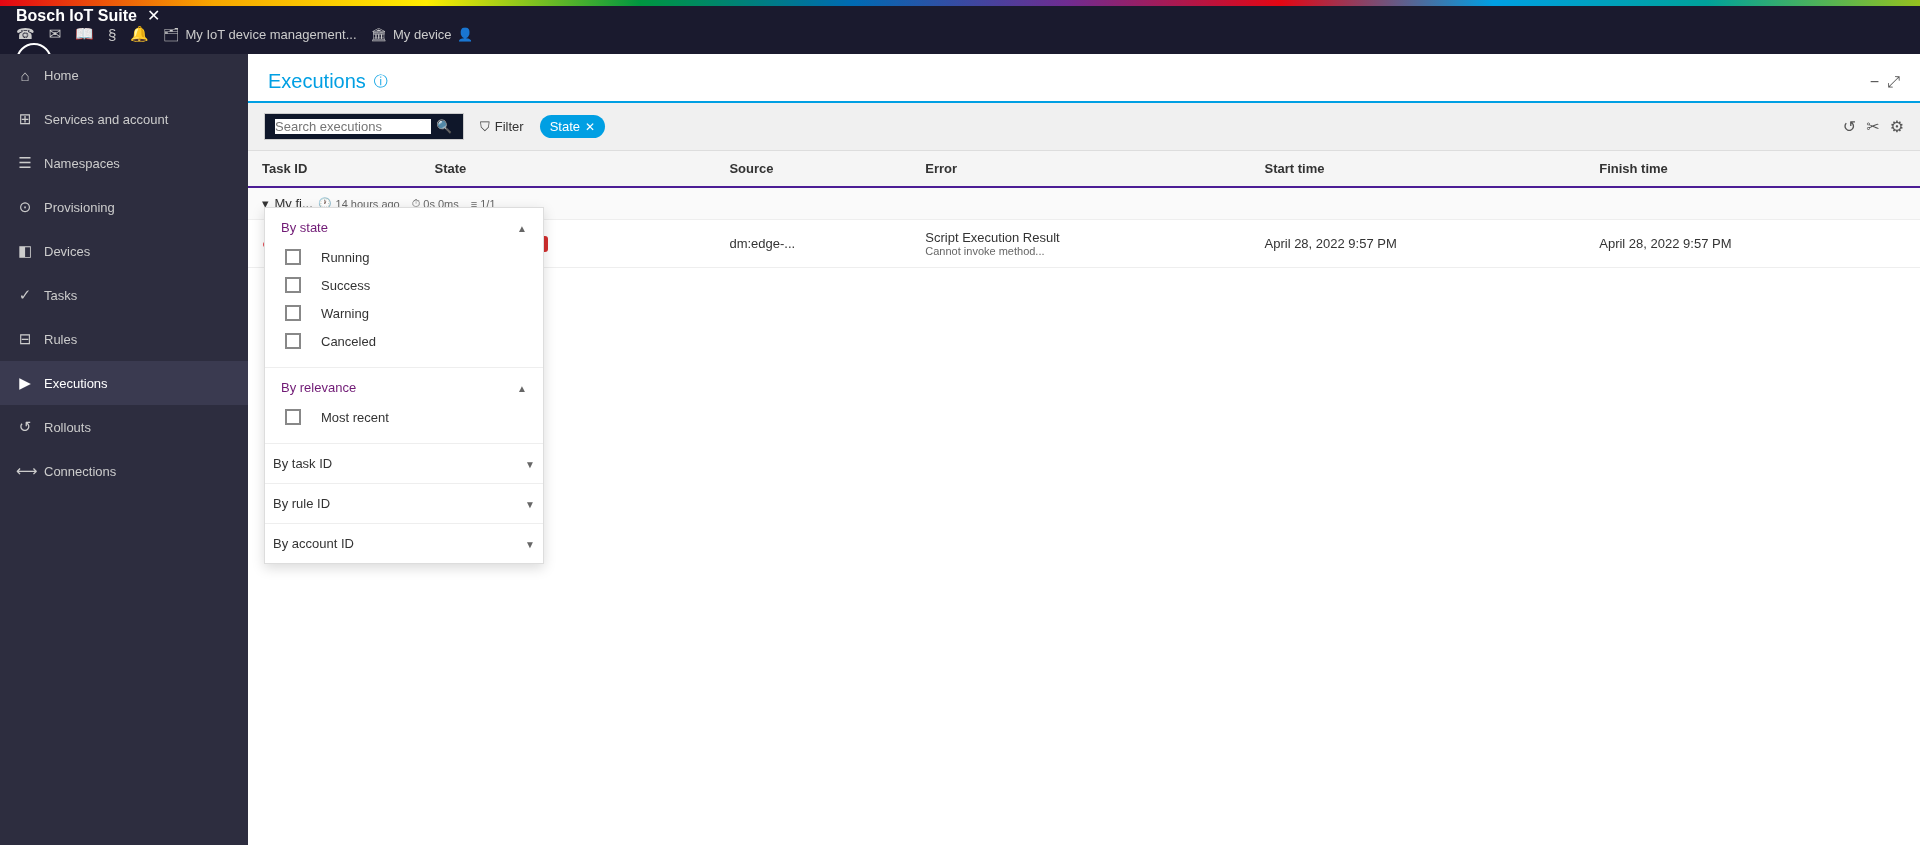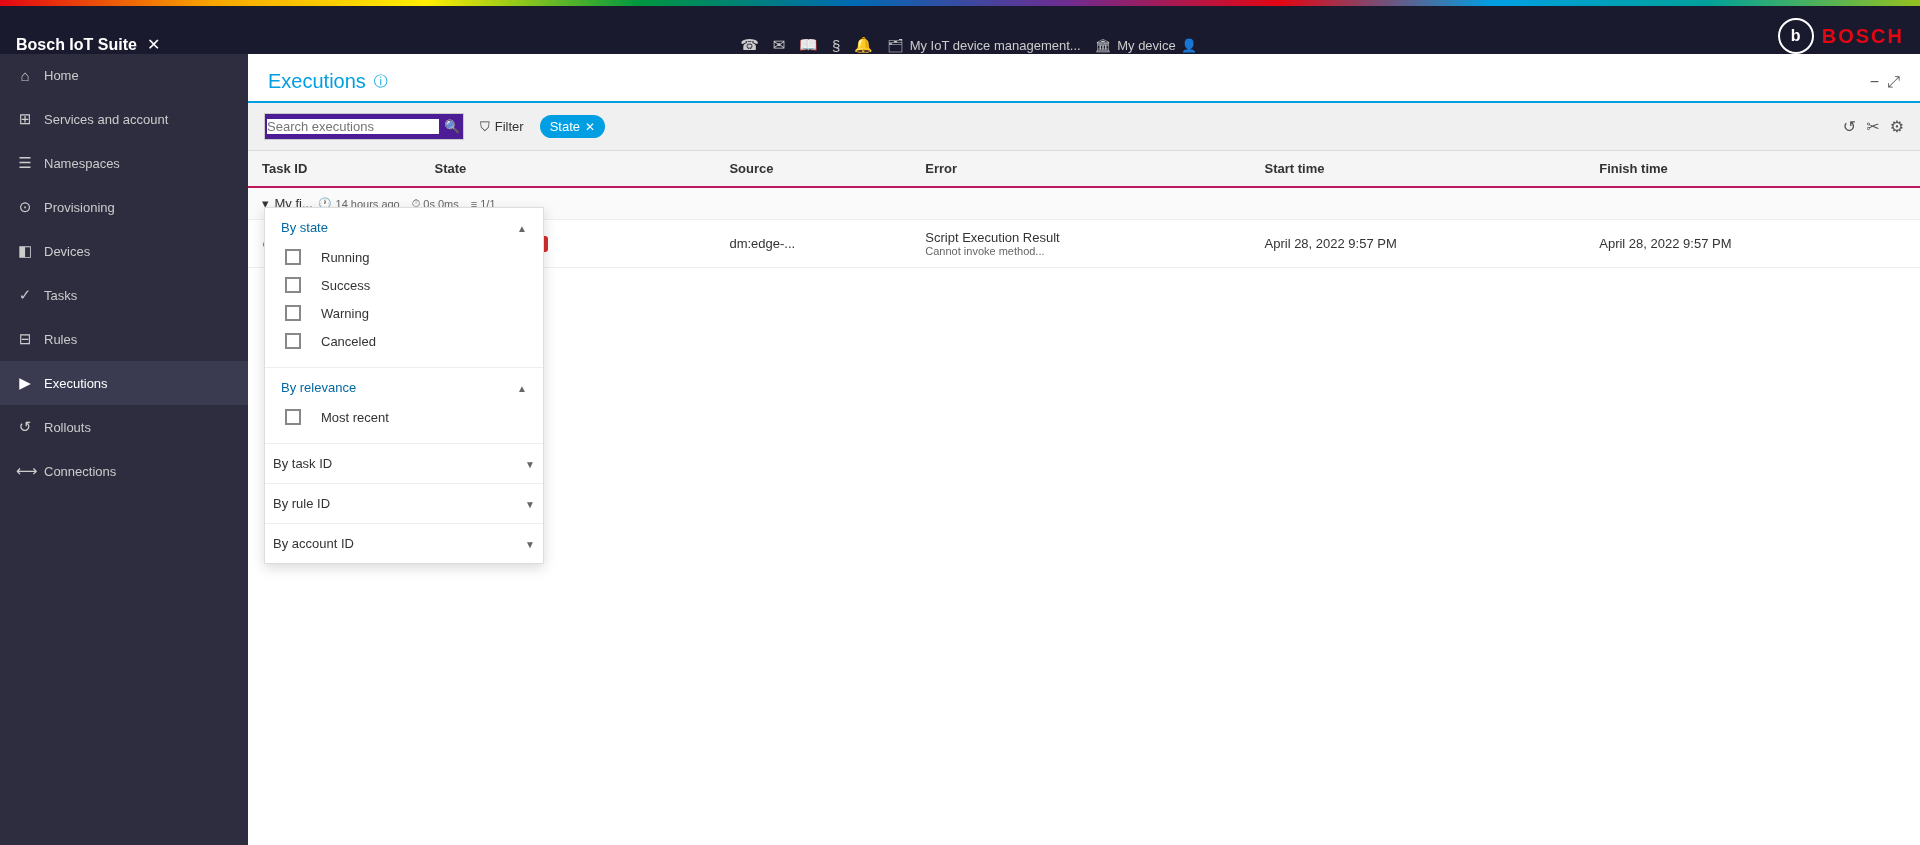--- a/index.html
+++ b/index.html
@@ -14,26 +14,27 @@
 
     .app-wrapper {
       display: flex;
       flex-direction: column;
       height: 839px;
     }
 
     
     .top-header {
       display: flex;
-      align-items: flex-end;
+      align-items: flex-start;
       justify-content: space-between;
       background: #1a1a2e;
       height: 48px;
       padding: 0 16px;
       color: white;
+      flex-direction: column;
     }
 
     .header-close-btn {
       background: none;
       border: none;
       color: white;
       cursor: pointer;
       font-size: 16px;
     }
 
@@ -176,23 +177,23 @@
       align-items: center;
       gap: 8px;
       padding: 10px 16px;
       background: #f0f0f0;
       border-bottom: 1px solid #ddd;
     }
 
     .search-box {
       display: flex;
       align-items: center;
-      background: #4c1d95;
+      background: #0f172a;
       border: 1px solid #ccc;
-      padding: 5px 2px;
+      padding: 5px 10px;
       width: 200px;
       gap: 6px;
     }
 
     .search-box input {
       border: none;
       outline: none;
       font-size: 13px;
       width: 100%;
     }
@@ -248,21 +249,21 @@
       position: relative;
     }
 
     table {
       width: 100%;
       border-collapse: collapse;
     }
 
     thead tr {
       background: #f5f5f5;
-      border-bottom: 2px solid #be185d;
+      border-bottom: 2px solid #4c1d95;
     }
 
     th {
       text-align: left;
       padding: 10px 14px;
       font-weight: 600;
       font-size: 13px;
       color: #333;
       white-space: nowrap;
     }
@@ -328,21 +329,21 @@
     .dropdown-section {
       padding: 12px 16px;
     }
 
     .dropdown-section-header {
       display: flex;
       align-items: center;
       justify-content: space-between;
       font-size: 13px;
       font-weight: 500;
-      color: #0369a1;
+      color: #701a75;
       margin-bottom: 8px;
       cursor: pointer;
     }
 
     .dropdown-option {
       display: flex;
       align-items: center;
       gap: 20px;
       padding: 6px 4px;
       cursor: pointer;

